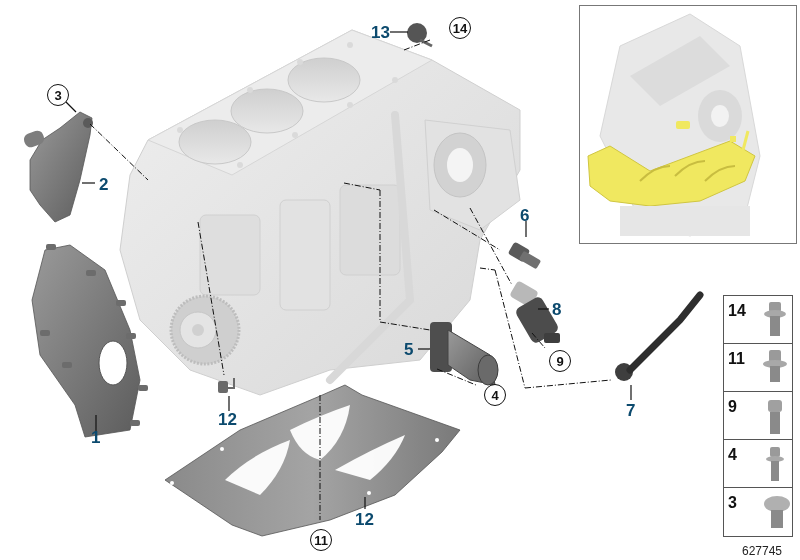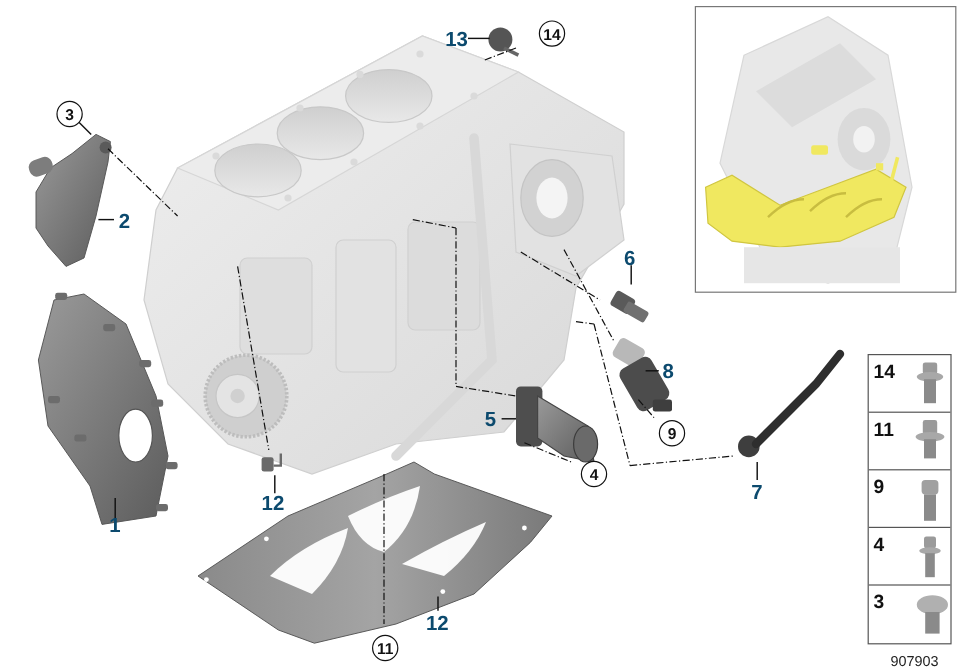--- a/index.html
+++ b/index.html
@@ -233,14 +233,14 @@
     </div>
     <div class="leg-cell">
       <span class="leg-num">3</span>
       <svg class="leg-bolt" width="30" height="40" viewBox="0 0 30 40">
         <ellipse cx="15" cy="12" rx="13" ry="8" fill="#b0b0b0"></ellipse>
           <rect x="9" y="18" width="12" height="18" fill="#8a8a8a"></rect>
       </svg>
     </div>
   </div>
 
-  <span id="diagram-id">907903</span>
+  <span id="diagram-id">627745</span>
 </div>
 
 </body></html>

